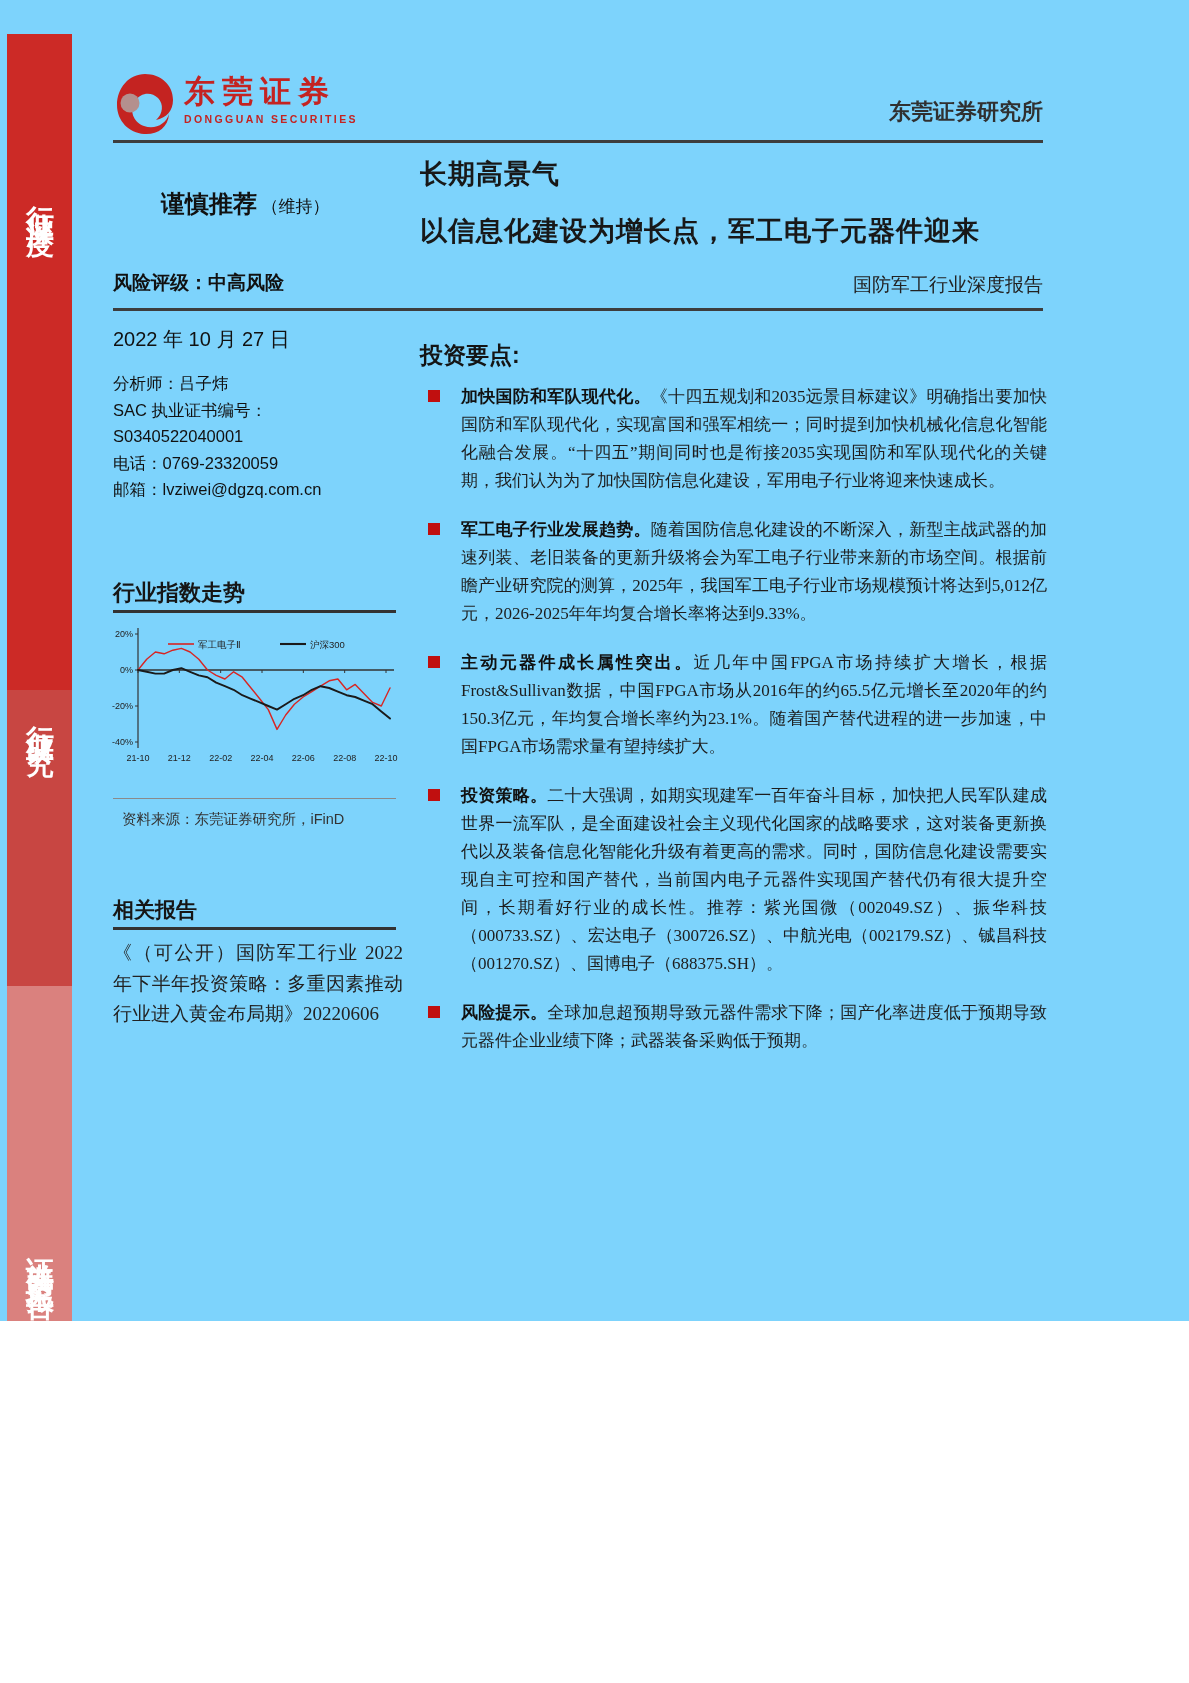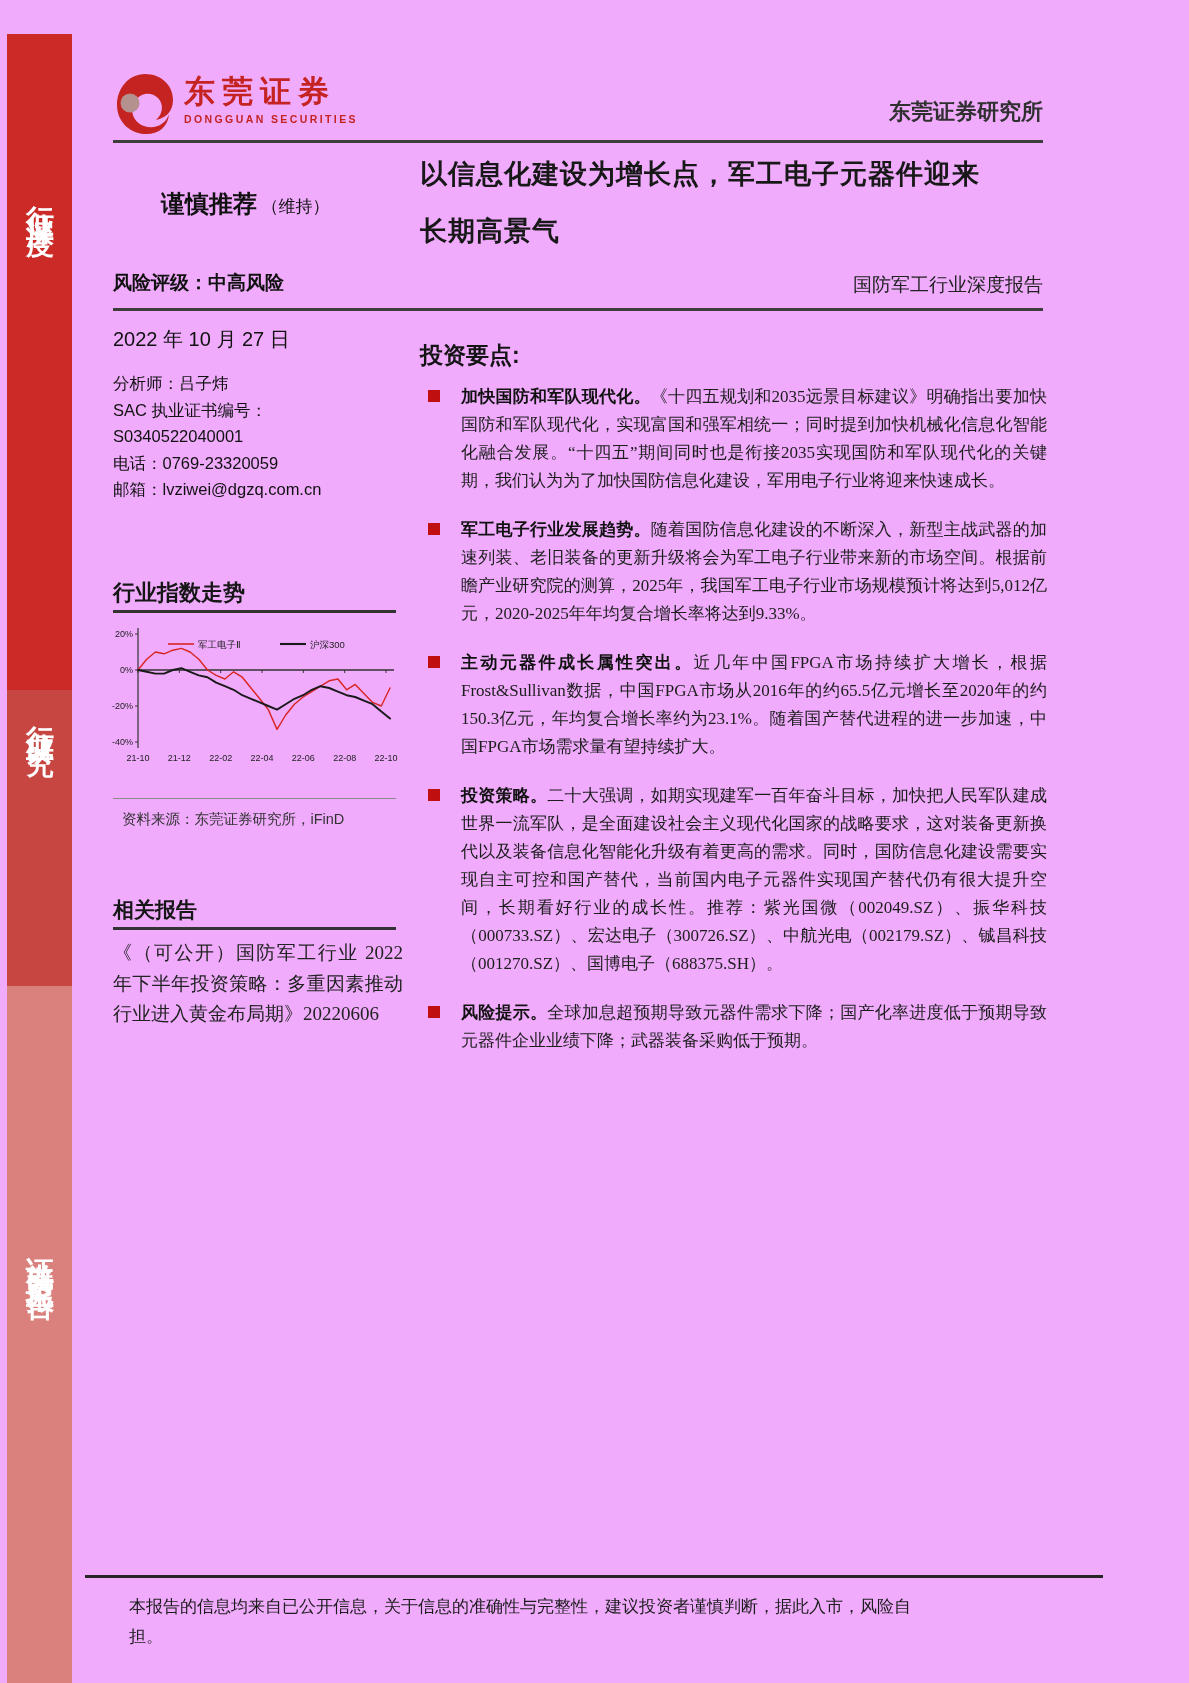--- a/index.html
+++ b/index.html
@@ -1,17 +1,17 @@
 <!DOCTYPE html>
 <html lang="zh"><head>
 <meta charset="utf-8">
 <style>
   html,body{margin:0;padding:0;background:#ffffff;}
   .page{
-    position:relative;width:1189px;height:1683px;background:#f0abfc;overflow:hidden;
+    position:relative;width:1189px;height:1321px;background:#7dd3fc;overflow:hidden;
     font-family:"Liberation Sans","DejaVu Sans",sans-serif;color:#1a1a1a;
   }
   
   .side-seg{position:absolute;left:7px;width:65px;}
   .seg1{top:34px;height:656px;background:#cc2a26;}
   .seg2{top:690px;height:296px;background:#c84642;}
   .seg3{top:986px;height:697px;background:#da817e;}
   .side-text{
     position:absolute;left:50%;transform:translateX(-50%);
     writing-mode:vertical-rl;text-orientation:upright;
@@ -92,22 +92,22 @@
     <div class="brand-en">DONGGUAN SECURITIES</div>
   </div>
   <div class="industry-tag">东莞证券研究所</div>
   <div class="rule rule-header"></div>
 
   <div class="rating">
     <b>谨慎推荐</b>
     <span>（维持）</span>
   </div>
   <div class="page-title">
+    <div>长期高景气</div>
     <div>以信息化建设为增长点，军工电子元器件迎来</div>
-    <div>长期高景气</div>
   </div>
   <div class="risk-rating">风险评级：中高风险</div>
   <div class="report-type">国防军工行业深度报告</div>
   <div class="rule rule-mid"></div>
 
   <div class="report-date">2022 年 10 月 27 日</div>
   <div class="analyst">
     <div>分析师：吕子炜</div>
     <div>SAC 执业证书编号：</div>
     <div>S0340522040001</div>
@@ -159,21 +159,21 @@
   <div class="related-text">《（可公开）国防军工行业 2022 年下半年投资策略：多重因素推动行业进入黄金布局期》20220606</div>
 
   <div class="key-points-title">投资要点:</div>
   <div class="bullets">
     <div class="bullet">
       <span class="bullet-marker"></span>
       <div class="bullet-text"><b>加快国防和军队现代化。</b><span>《十四五规划和2035远景目标建议》明确指出要加快国防和军队现代化，实现富国和强军相统一；同时提到加快机械化信息化智能化融合发展。“十四五”期间同时也是衔接2035实现国防和军队现代化的关键期，我们认为为了加快国防信息化建设，军用电子行业将迎来快速成长。</span></div>
     </div>
     <div class="bullet">
       <span class="bullet-marker"></span>
-      <div class="bullet-text"><b>军工电子行业发展趋势。</b><span>随着国防信息化建设的不断深入，新型主战武器的加速列装、老旧装备的更新升级将会为军工电子行业带来新的市场空间。根据前瞻产业研究院的测算，2025年，我国军工电子行业市场规模预计将达到5,012亿元，2020-2025年年均复合增长率将达到9.33%。</span></div>
+      <div class="bullet-text"><b>军工电子行业发展趋势。</b><span>随着国防信息化建设的不断深入，新型主战武器的加速列装、老旧装备的更新升级将会为军工电子行业带来新的市场空间。根据前瞻产业研究院的测算，2025年，我国军工电子行业市场规模预计将达到5,012亿元，2026-2025年年均复合增长率将达到9.33%。</span></div>
     </div>
     <div class="bullet">
       <span class="bullet-marker"></span>
       <div class="bullet-text"><b>主动元器件成长属性突出。</b><span>近几年中国FPGA市场持续扩大增长，根据Frost&amp;Sullivan数据，中国FPGA市场从2016年的约65.5亿元增长至2020年的约150.3亿元，年均复合增长率约为23.1%。随着国产替代进程的进一步加速，中国FPGA市场需求量有望持续扩大。</span></div>
     </div>
     <div class="bullet">
       <span class="bullet-marker"></span>
       <div class="bullet-text"><b>投资策略。</b><span>二十大强调，如期实现建军一百年奋斗目标，加快把人民军队建成世界一流军队，是全面建设社会主义现代化国家的战略要求，这对装备更新换代以及装备信息化智能化升级有着更高的需求。同时，国防信息化建设需要实现自主可控和国产替代，当前国内电子元器件实现国产替代仍有很大提升空间，长期看好行业的成长性。推荐：紫光国微（002049.SZ）、振华科技（000733.SZ）、宏达电子（300726.SZ）、中航光电（002179.SZ）、铖昌科技（001270.SZ）、国博电子（688375.SH）。</span></div>
     </div>
     <div class="bullet">

